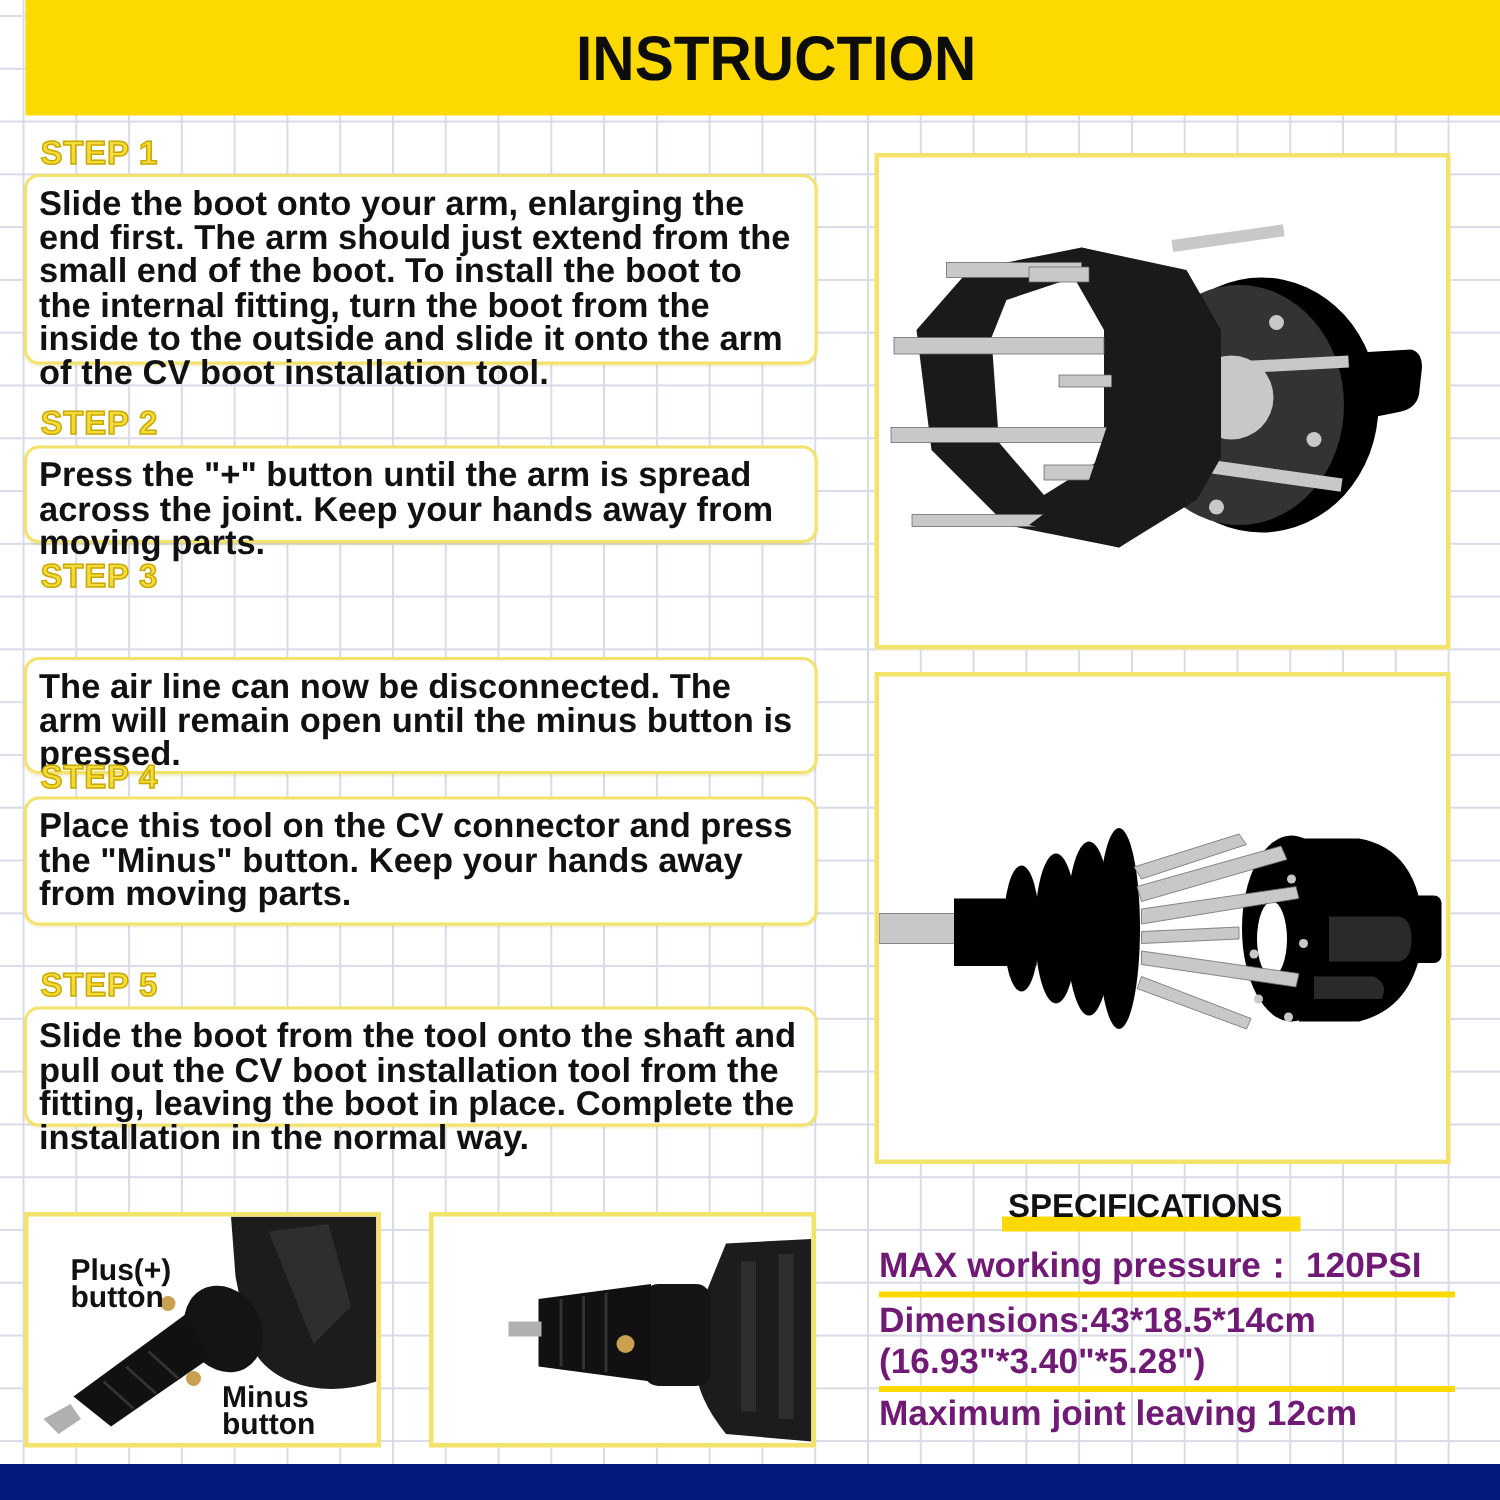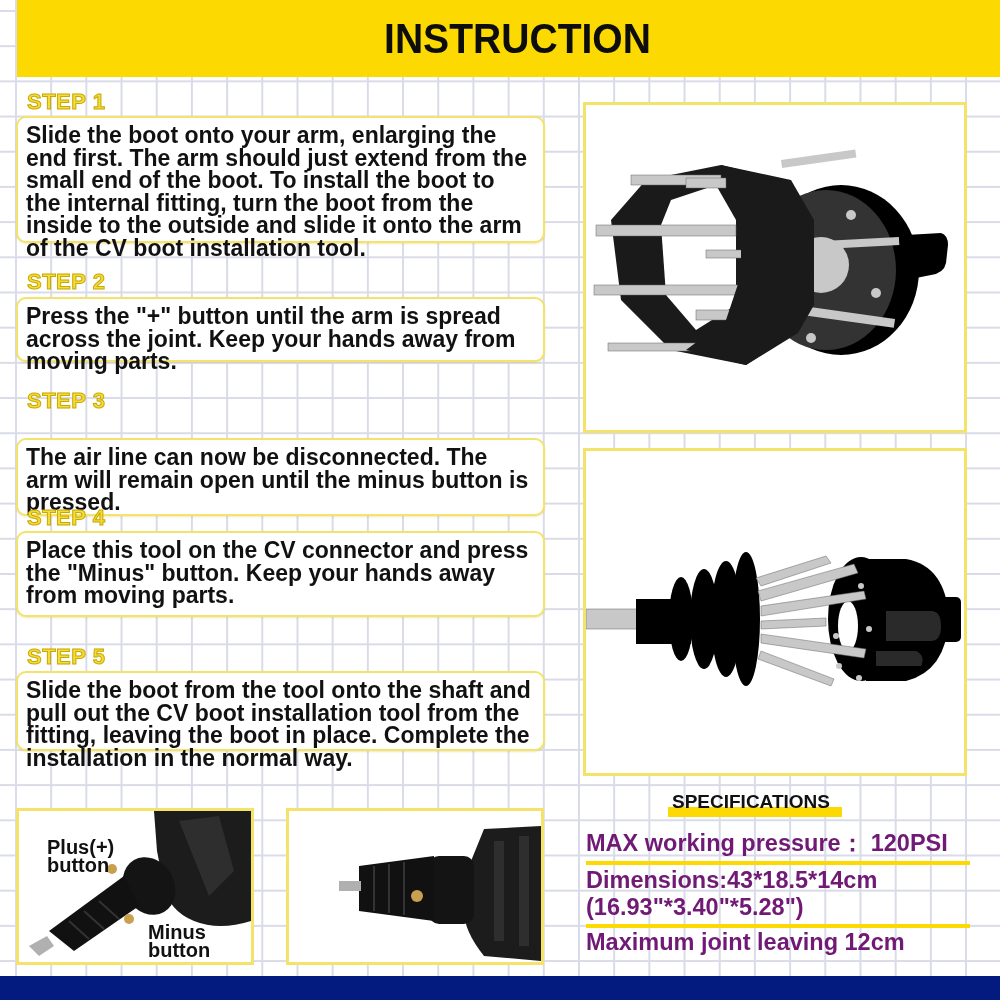--- a/index.html
+++ b/index.html
@@ -16,40 +16,40 @@
   .header h1{margin:0;font-size:42px;font-weight:bold;color:#0d0d0d;letter-spacing:0;
     transform:scaleX(0.93);}
   .step-label{position:absolute;left:27px;font-size:22px;font-weight:bold;color:#f4dc3a;
     -webkit-text-stroke:1px #c9a800;letter-spacing:0.5px;}
   .step-box{position:absolute;left:16px;width:529px;background:#fff;border:2px solid #f3e36a;
     border-radius:10px;box-sizing:border-box;padding:6px 8px;
     font-size:23px;font-weight:bold;line-height:22.5px;color:#111;
     box-shadow:0 1px 2px rgba(200,180,60,0.3);}
   .img-frame{position:absolute;background:#fff;border:3px solid #f3e36a;box-sizing:border-box;overflow:hidden;}
   .footer{position:absolute;left:0;top:976px;width:1000px;height:24px;background:#031a7e;}
-  .spec-title{position:absolute;left:672px;top:791px;font-size:19px;font-weight:bold;color:#111;}
+  .spec-title{position:absolute;left:672px;top:791px;font-size:22px;font-weight:bold;color:#111;}
   .spec-title .hl{position:absolute;left:-4px;right:-12px;bottom:-4px;height:10px;background:#fcd900;z-index:-1;}
   .spec-line{position:absolute;left:586px;font-size:23.5px;font-weight:bold;color:#701a75;line-height:27px;}
   .spec-rule{position:absolute;left:586px;width:384px;height:4px;background:#fcd900;}
   .callout{position:absolute;font-size:20px;font-weight:bold;color:#111;line-height:18px;}
 </style>
 </head>
 <body>
 
 <div class="header">
   <h1>INSTRUCTION</h1>
 </div>
 
 <div class="step-label" style="top:89px">STEP 1</div>
 <div class="step-box" style="top:116px;height:127px">Slide the boot onto your arm, enlarging the end first. The arm should just extend from the small end of the boot. To install the boot to the internal fitting, turn the boot from the inside to the outside and slide it onto the arm of the CV boot installation tool.</div>
 
 <div class="step-label" style="top:269px">STEP 2</div>
 <div class="step-box" style="top:297px;height:65px">Press the "+" button until the arm is spread across the joint. Keep your hands away from moving parts.</div>
 
-<div class="step-label" style="top:388px">STEP 3</div>
+<div class="step-label" style="top:371px">STEP 3</div>
 <div class="step-box" style="top:438px;height:78px">The air line can now be disconnected. The arm will remain open until the minus button is pressed.</div>
 
 <div class="step-label" style="top:505px">STEP 4</div>
 <div class="step-box" style="top:531px;height:86px">Place this tool on the CV connector and press the "Minus" button. Keep your hands away from moving parts.</div>
 
 <div class="step-label" style="top:644px">STEP 5</div>
 <div class="step-box" style="top:671px;height:80px">Slide the boot from the tool onto the shaft and pull out the CV boot installation tool from the fitting, leaving the boot in place. Complete the installation in the normal way.</div>
 
 <div class="img-frame" style="left:583px;top:102px;width:384px;height:331px">
   <svg width="378" height="325" viewBox="0 0 378 325">

